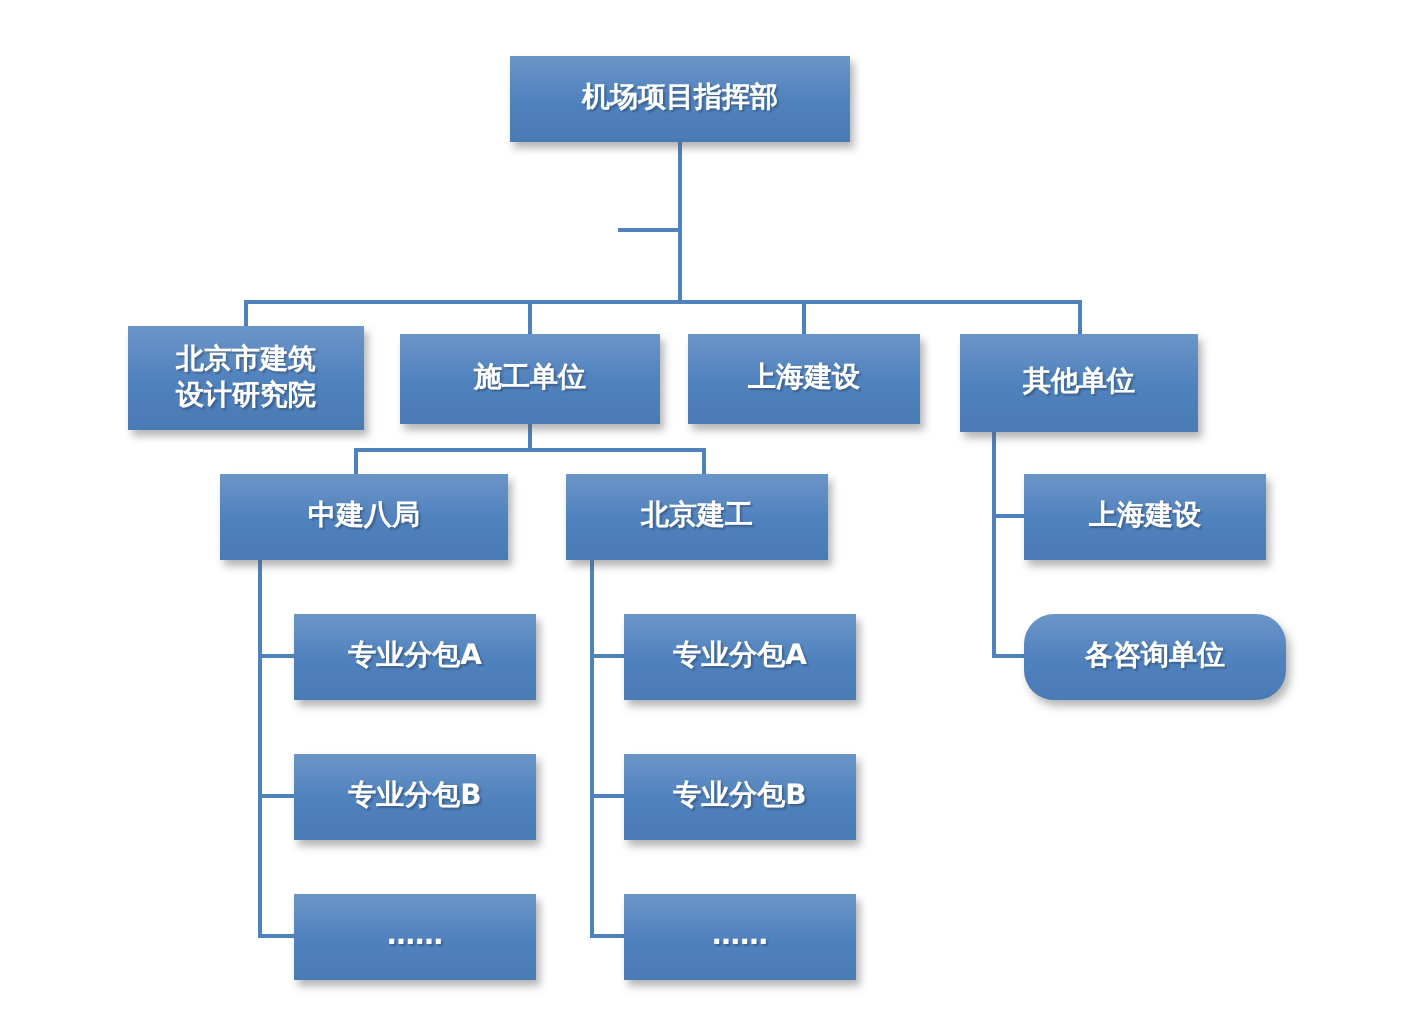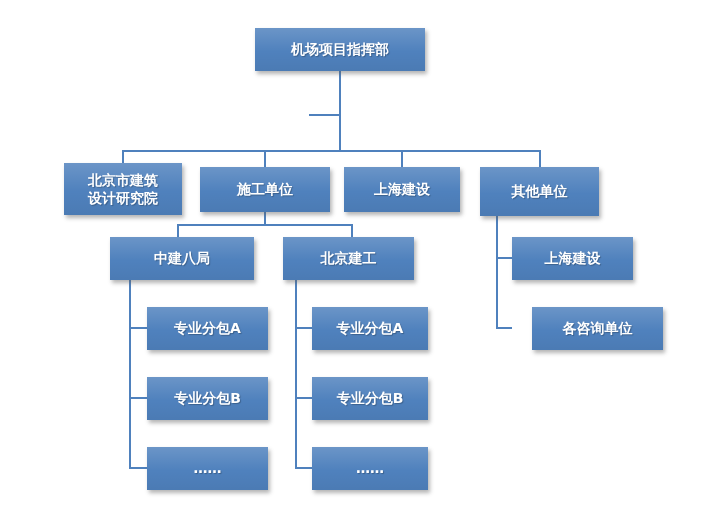--- a/index.html
+++ b/index.html
@@ -78,21 +78,21 @@
   <div class="node" style="left:200px; top:167px; width:130px; height:45px;">施工单位</div>
   <div class="node" style="left:344px; top:167px; width:116px; height:45px;">上海建设</div>
   <div class="node" style="left:480px; top:167px; width:119px; height:49px;">其他单位</div>
 
   <div class="node" style="left:110px; top:237px; width:144px; height:43px;">中建八局</div>
   <div class="node" style="left:283px; top:237px; width:131px; height:43px;">北京建工</div>
   <div class="node" style="left:512px; top:237px; width:121px; height:43px;">上海建设</div>
 
   <div class="node" style="left:147px; top:307px; width:121px; height:43px;">专业分包A</div>
   <div class="node" style="left:312px; top:307px; width:116px; height:43px;">专业分包A</div>
-  <div class="node" style="left:532px; top:307px; width:131px; height:43px;">各咨询单位</div>
+  <div class="node" style="left:512px; top:307px; width:131px; height:43px;border-radius:15px;">各咨询单位</div>
 
   <div class="node" style="left:147px; top:377px; width:121px; height:43px;">专业分包B</div>
   <div class="node" style="left:312px; top:377px; width:116px; height:43px;">专业分包B</div>
 
   <div class="node" style="left:147px; top:447px; width:121px; height:43px;">……</div>
   <div class="node" style="left:312px; top:447px; width:116px; height:43px;">……</div>
 
 </div>
 
 </body></html>

